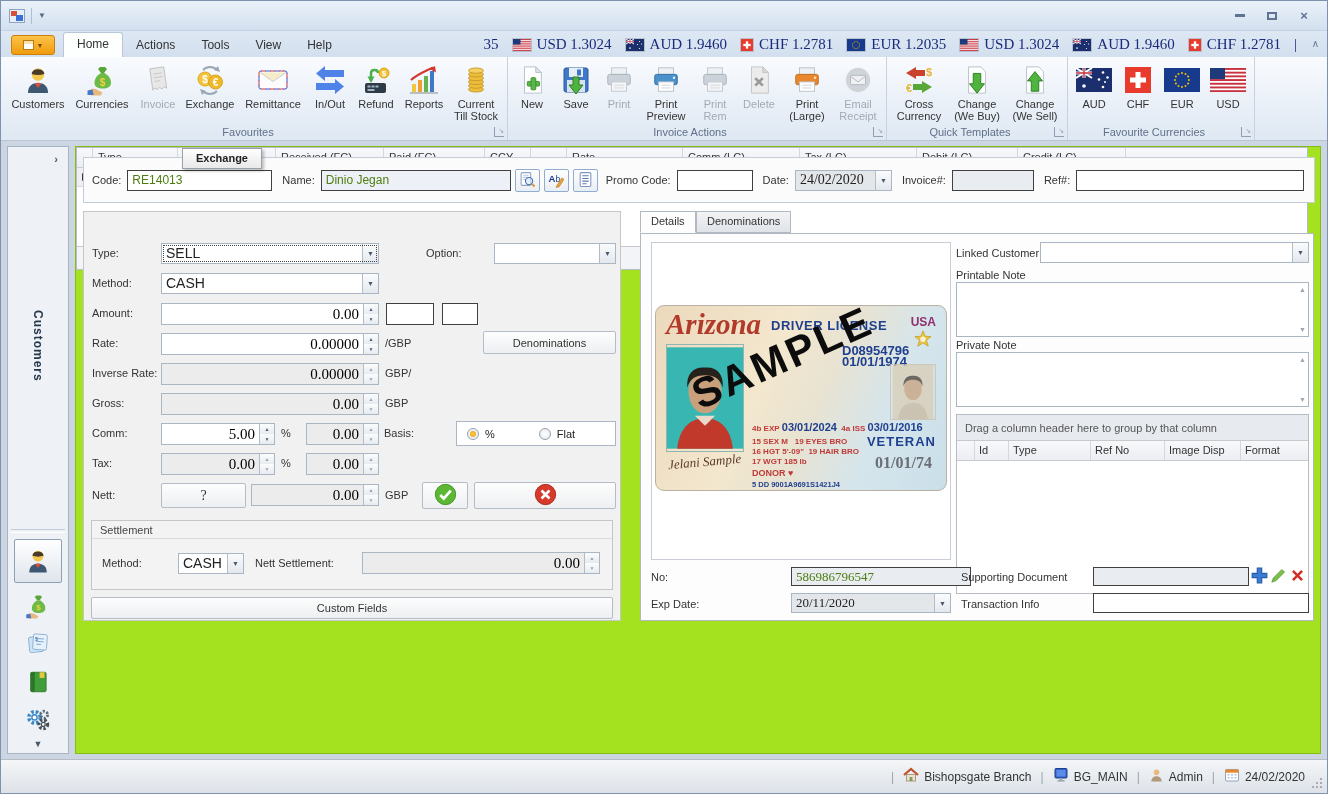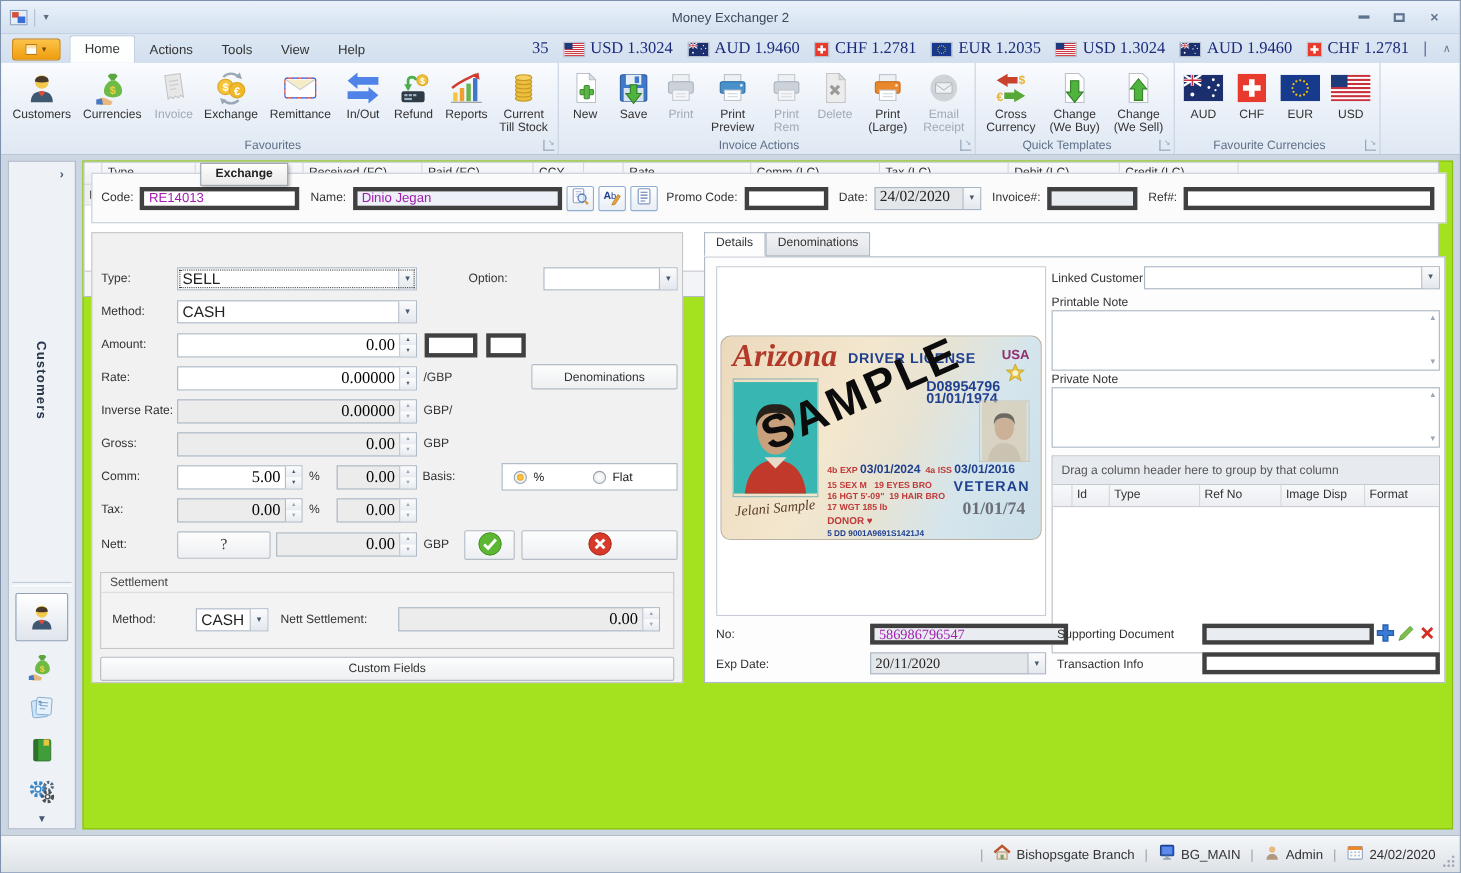--- a/index.html
+++ b/index.html
@@ -47,21 +47,21 @@
 .sb-icons{display:flex;flex-direction:column;align-items:center;gap:8px;padding:4px 0 2px}
 .sb-btn{width:48px;height:44px;display:flex;align-items:center;justify-content:center;background:linear-gradient(#ffffff,#dfe5ec);border:1px solid #8fa0b5;border-radius:2px}
 .sb-ico{width:30px;height:30px;display:flex;align-items:center;justify-content:center}
 .sb-down{text-align:center;color:#44586e;font-size:9px;padding:2px 0 4px}
 .content{position:absolute;left:74px;top:5px;right:6px;bottom:5px;background:#a4e11e;border:1px solid #86bd12}
 .doc-tab{position:absolute;left:106px;top:1px;height:21px;padding:3px 13px 0;background:linear-gradient(#fefefe,#e9e9e9);border:1px solid #98a2ac;font-weight:bold;color:#222;z-index:4;box-shadow:2px 2px 3px rgba(0,0,0,.25)}
 .panel{position:absolute;background:#fbfbfb;border:1px solid #c3cdd8}
 
 .topform{left:7px;top:10px;width:1232px;height:46px;display:flex;align-items:center;padding:0 6px}
 .flabel{color:#333;margin:0 6px 0 10px;white-space:nowrap}
-.input{background:#fff;border:4px solid #404040;height:21px;font:12px "Liberation Sans",sans-serif;padding:0 4px;color:#a21caf}
+.input{background:#fff;border:1px solid #404040;height:21px;font:12px "Liberation Sans",sans-serif;padding:0 4px;color:#4d7c0f}
 .input.ro{background:#e9edf2}
 .serif{font-family:"Liberation Serif",serif;font-size:14px}
 .tbtn{width:25px;height:23px;margin-left:4px;background:linear-gradient(#fefefe,#e9eef5);border:1px solid #8fadd0;border-radius:2px;display:flex;align-items:center;justify-content:center}
 .combo{display:flex;height:21px;border:1px solid #a9b6c4;background:#fff}
 .combo .cv{flex:1;padding:1px 4px;overflow:hidden;white-space:nowrap}
 .combo .ca{width:16px;border-left:1px solid #b4bcc6;background:linear-gradient(#fafbfc,#e4e8ee);display:flex;align-items:center;justify-content:center;font-size:7px;color:#4a5a6c}
 .combo.gray{background:#e4e7ea}
 
 .grp{background:#f1f1f1;border:1px solid #c6c6c6}
 .line-grp{left:7px;top:64px;width:538px;height:410px}
@@ -131,21 +131,20 @@
 </style>
 </head>
 <body>
 
 <div class="window">
 
   <div class="titlebar">
     <span class="appicon"></span>
     <span class="qat-sep"></span>
     <span class="qat-arrow">▼</span>
-    <span class="title">Money Exchanger 2</span>
     <span class="winbtns">
       <span class="winbtn">
           <span class="glyph-min"></span>
         </span>
       <span class="winbtn">
           <span class="glyph-max"></span>
         </span>
       <span class="winbtn">
           <span class="glyph-close">×</span>
         </span>

